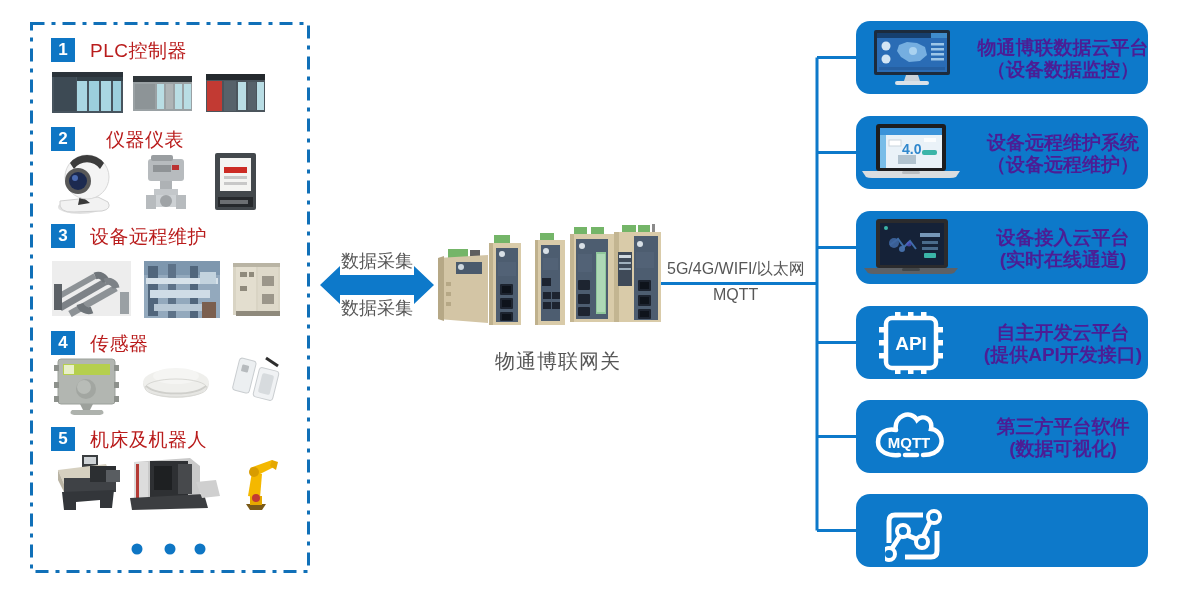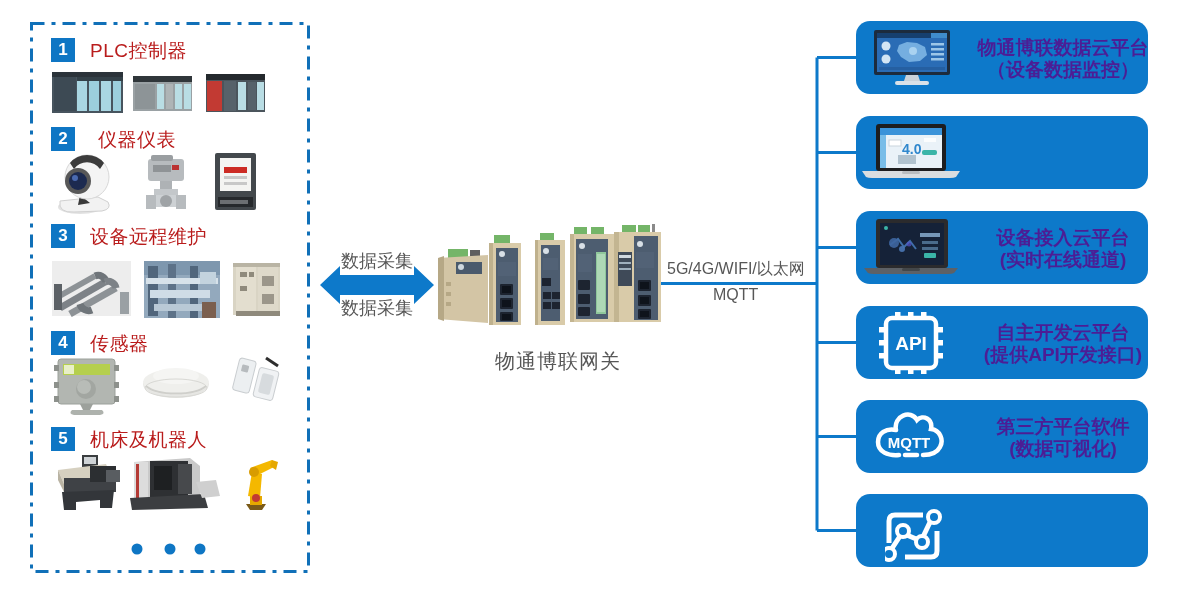--- a/index.html
+++ b/index.html
@@ -31,21 +31,21 @@
   <path d="M817,57.5 H856 M817,152.5 H856 M817,247.5 H856 M817,342.5 H856 M817,436.5 H856 M817,530.5 H856" stroke="#0d79ca" stroke-width="3" fill="none"></path>
 
   <circle cx="137" cy="549" r="5.5" fill="#0e76c4"></circle>
   <circle cx="170" cy="549" r="5.5" fill="#0e76c4"></circle>
   <circle cx="200" cy="549" r="5.5" fill="#0e76c4"></circle>
 </svg>
 
 <div class="badge" style="left:51px;top:38px;">1</div>
 <div class="stitle" style="left:90px;top:38px;">PLC控制器</div>
 <div class="badge" style="left:51px;top:127px;">2</div>
-<div class="stitle" style="left:98px;top:127px;text-align:right;">仪器仪表</div>
+<div class="stitle" style="left:106px;top:127px;text-align:right;">仪器仪表</div>
 <div class="badge" style="left:51px;top:224px;">3</div>
 <div class="stitle" style="left:90px;top:224px;">设备远程维护</div>
 <div class="badge" style="left:51px;top:331px;">4</div>
 <div class="stitle" style="left:90px;top:331px;">传感器</div>
 <div class="badge" style="left:51px;top:427px;">5</div>
 <div class="stitle" style="left:90px;top:427px;">机床及机器人</div>
 
 <svg class="abs" style="left:50px;top:68px;" width="220" height="48" viewBox="0 0 220 48">
   <g>
     <rect x="2" y="4" width="71" height="41" fill="#47545e"></rect>
@@ -322,20 +322,21 @@
   <rect x="18" y="4" width="62" height="7" fill="#3b93d9"></rect>
   <rect x="18" y="11" width="6" height="33" fill="#79bde8"></rect>
   <text x="40" y="30" font-size="14" font-weight="bold" fill="#2f87cd" font-family="Liberation Sans, sans-serif">4.0</text>
   <rect x="36" y="31" width="18" height="9" fill="#9db2c0" opacity="0.75"></rect>
   <rect x="60" y="26" width="15" height="5" rx="2" fill="#3bb5a8"></rect>
   <rect x="27" y="16" width="12" height="6" fill="#ffffff" stroke="#c9d4dc" stroke-width="1"></rect>
   <rect x="62" y="14" width="12" height="4" fill="#ffffff" opacity="0.8"></rect>
   <path d="M0,47 L98,47 L94,53 Q92,54 88,54 L10,54 Q6,54 4,53 Z" fill="#d9dde0"></path>
   <rect x="40" y="47" width="18" height="3" rx="1.5" fill="#b9bdc0"></rect>
 </svg>
+<div class="btxt" style="top:132px;">设备远程维护系统<br>（设备远程维护）</div>
 <div class="bluebox" style="top:211px;"></div>
 <svg class="abs" style="left:864px;top:219px;" width="94" height="55" viewBox="0 0 94 55">
   <rect x="12" y="0" width="72" height="49" rx="3" fill="#2b2b2d"></rect>
   <rect x="16" y="4" width="64" height="42" fill="#152238"></rect>
   <circle cx="22" cy="9" r="2" fill="#3bb5a8"></circle>
   <path d="M26,26 L34,20 L40,28 L46,22 L52,30" stroke="#3f6fa8" stroke-width="2" fill="none"></path>
   <circle cx="30" cy="24" r="5" fill="#3e66a0" opacity="0.9"></circle>
   <circle cx="38" cy="30" r="3" fill="#4a77b5" opacity="0.9"></circle>
   <circle cx="45" cy="25" r="2.5" fill="#55c" opacity="0.7"></circle>
   <rect x="56" y="14" width="20" height="4" fill="#8fb5d8" opacity="0.8"></rect>

